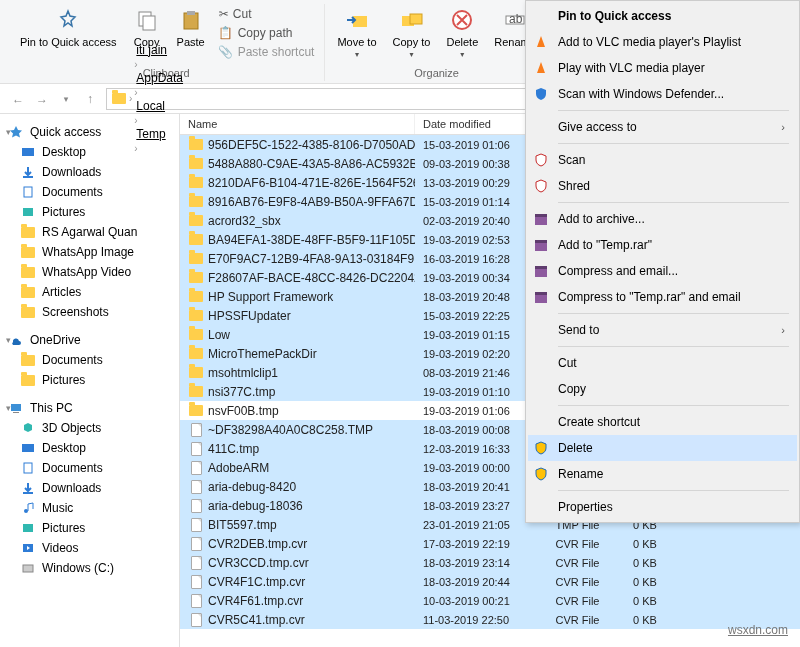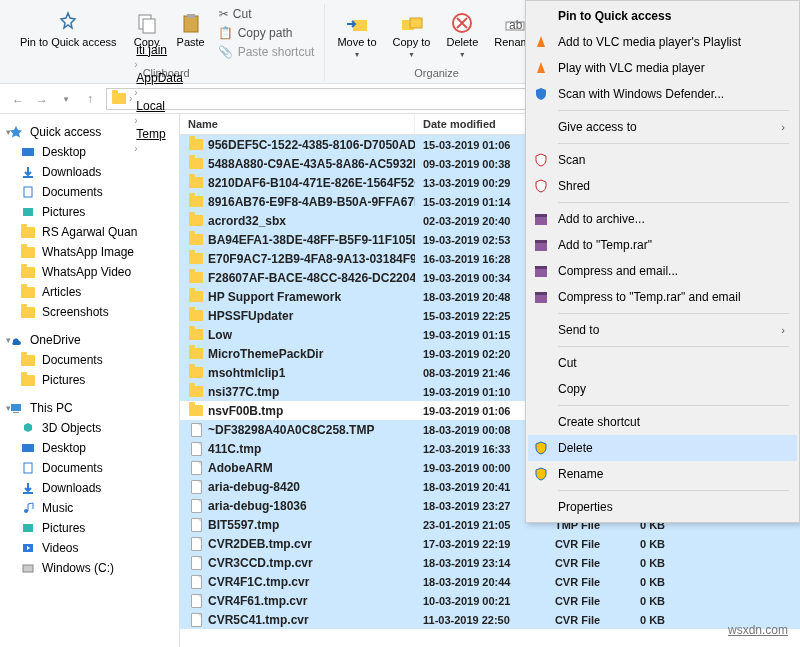--- a/index.html
+++ b/index.html
@@ -3,21 +3,21 @@
 <meta charset="utf-8">
 <style>
 * { margin: 0; padding: 0; box-sizing: border-box; font-family: "Segoe UI", Arial, sans-serif; font-size: 12px; }
 body { background: #fff; width: 800px; height: 647px; overflow: hidden; position: relative; }
 
 .ribbon { background: #f5f6f7; border-bottom: 1px solid #e0e0e0; display: flex; padding: 4px 8px 2px; height: 84px; }
 .ribbon-group { display: flex; flex-direction: column; align-items: center; border-right: 1px solid #e6e6e6; padding: 0 6px; }
 .ribbon-group-items { display: flex; align-items: flex-start; flex: 1; gap: 4px; }
 .ribbon-group-label { font-size: 11px; color: #666; padding: 2px 0; }
 .rbig { display: flex; flex-direction: column; align-items: center; padding: 2px 6px; gap: 2px; cursor: pointer; }
-.rbig-icon { width: 28px; height: 28px; display: flex; align-items: flex-end; justify-content: center; }
+.rbig-icon { width: 28px; height: 28px; display: flex; align-items: center; justify-content: center; }
 .rbig-label { font-size: 11px; text-align: center; line-height: 1.1; }
 .rstack { display: flex; flex-direction: column; gap: 3px; padding-top: 2px; }
 .rsmall { display: flex; align-items: center; gap: 4px; padding: 1px 4px; cursor: pointer; font-size: 11px; color: #555; }
 .rsmall.disabled { opacity: .6; }
 .drop { font-size: 8px; color: #555; }
 svg { display: block; }
 
 .addr { display: flex; align-items: center; gap: 6px; padding: 4px 8px; border-bottom: 1px solid #e0e0e0; height: 30px; }
 .nav-arrows { display: flex; gap: 4px; }
 .nav-btn { width: 20px; height: 20px; display: flex; align-items: center; justify-content: center; color: #888; cursor: pointer; }
@@ -26,27 +26,27 @@
 .bc-sep { color: #999; font-size: 10px; }
 
 .main { display: flex; height: calc(647px - 84px - 30px); }
 .sidebar { width: 180px; border-right: 1px solid #e0e0e0; padding: 8px 0; overflow: hidden; }
 .sb-group { margin-bottom: 8px; }
 .sb-item { display: flex; align-items: center; gap: 6px; padding: 2px 8px 2px 20px; cursor: pointer; position: relative; }
 .sb-item.top { padding-left: 8px; font-weight: 400; }
 .sb-caret { position: absolute; left: 6px; font-size: 9px; color: #888; }
 .sb-icon { width: 16px; height: 16px; display: flex; align-items: center; justify-content: center; flex-shrink: 0; }
 
-.content { flex: 1; overflow: auto; font-weight: bold; }
+.content { flex: 1; overflow: auto; }
 .headers { display: flex; border-bottom: 1px solid #e0e0e0; background: #fff; position: sticky; top: 0; }
 .hcell { padding: 4px 8px; font-size: 11px; color: #333; border-right: 1px solid #f0f0f0; }
 .col-name { width: 235px; }
 .col-date { width: 115px; }
 .col-type { width: 95px; text-align: center; }
-.col-size { width: 55px; text-align: center; }
+.col-size { width: 55px; text-align: left; }
 
 .row { display: flex; align-items: center; height: 19px; cursor: pointer; }
 .row.sel { background: #cce8ff; }
 .cell { padding: 1px 8px; font-size: 11px; color: #222; white-space: nowrap; overflow: hidden; text-overflow: ellipsis; }
 .cell.col-name { display: flex; align-items: center; gap: 4px; }
 .ficon { width: 16px; height: 16px; flex-shrink: 0; display: flex; align-items: center; justify-content: center; }
 
 .ctxmenu { position: absolute; top: 0; left: 525px; width: 275px; background: #f0f0f0; border: 1px solid #ccc; box-shadow: 2px 2px 6px rgba(0,0,0,.2); padding: 2px; z-index: 100; }
 .ctx-item { display: flex; align-items: center; gap: 8px; padding: 4px 8px 4px 4px; cursor: pointer; position: relative; }
 .ctx-item:hover, .ctx-item.hover { background: #d0e6ff; }

